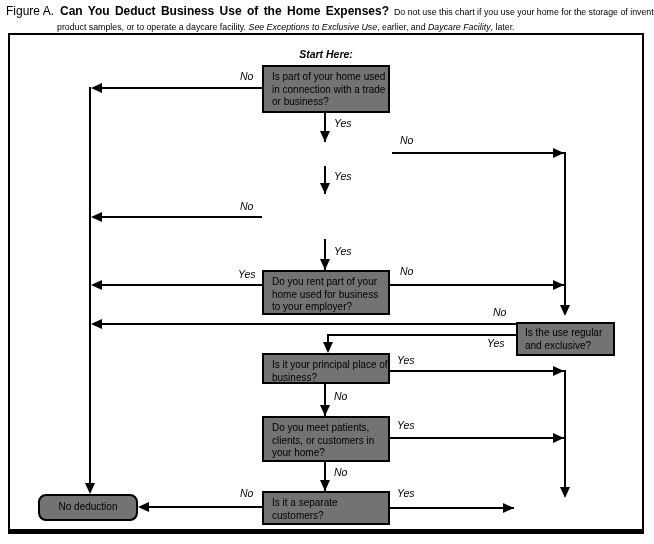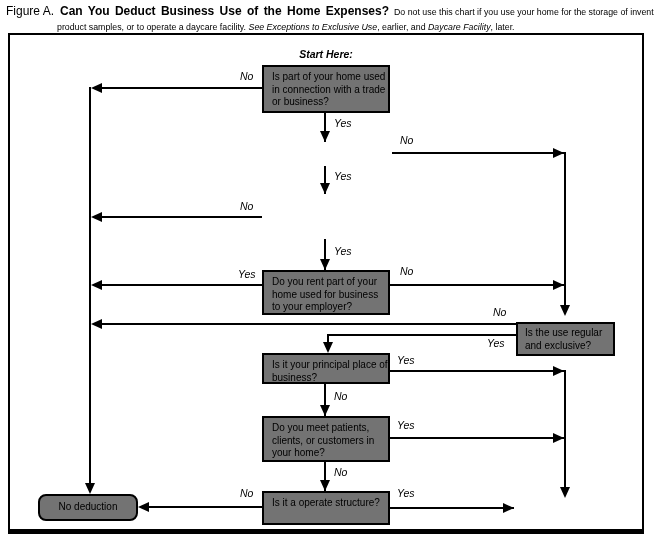--- a/index.html
+++ b/index.html
@@ -133,17 +133,17 @@
   <div class="hline" style="left:327px;top:334px;width:189px;"></div>
   <div class="vline" style="left:327px;top:334px;height:10px;"></div>
   <div class="arr down" style="left:323px;top:342px;"></div>
   <div class="lbl" style="left:487px;top:337px;">Yes</div>
 
   <div class="box" style="left:262px;top:65px;width:128px;height:48px;">Is part of your home used in connection with a trade or business?</div>
   <div class="box" style="left:262px;top:270px;width:128px;height:45px;">Do you rent part of your home used for business to your employer?</div>
   <div class="box" style="left:516px;top:316px;width:99px;height:34px;padding:3px 0 0 7px;margin-top:6px;">Is the use regular and exclusive?</div>
   <div class="box" style="left:262px;top:353px;width:128px;height:31px;">Is it your principal place of business?</div>
   <div class="box" style="left:262px;top:416px;width:128px;height:46px;">Do you meet patients, clients, or customers in your home?</div>
-  <div class="box" style="left:262px;top:491px;width:128px;height:34px;">Is it a operate structure?</div>
+  <div class="box" style="left:262px;top:491px;width:128px;height:34px;">Is it a separate customers?</div>
 
   <div class="box term" style="left:38px;top:494px;width:100px;height:27px;border-radius:8px;">No deduction</div>
 
 </div>
 
 </body></html>

